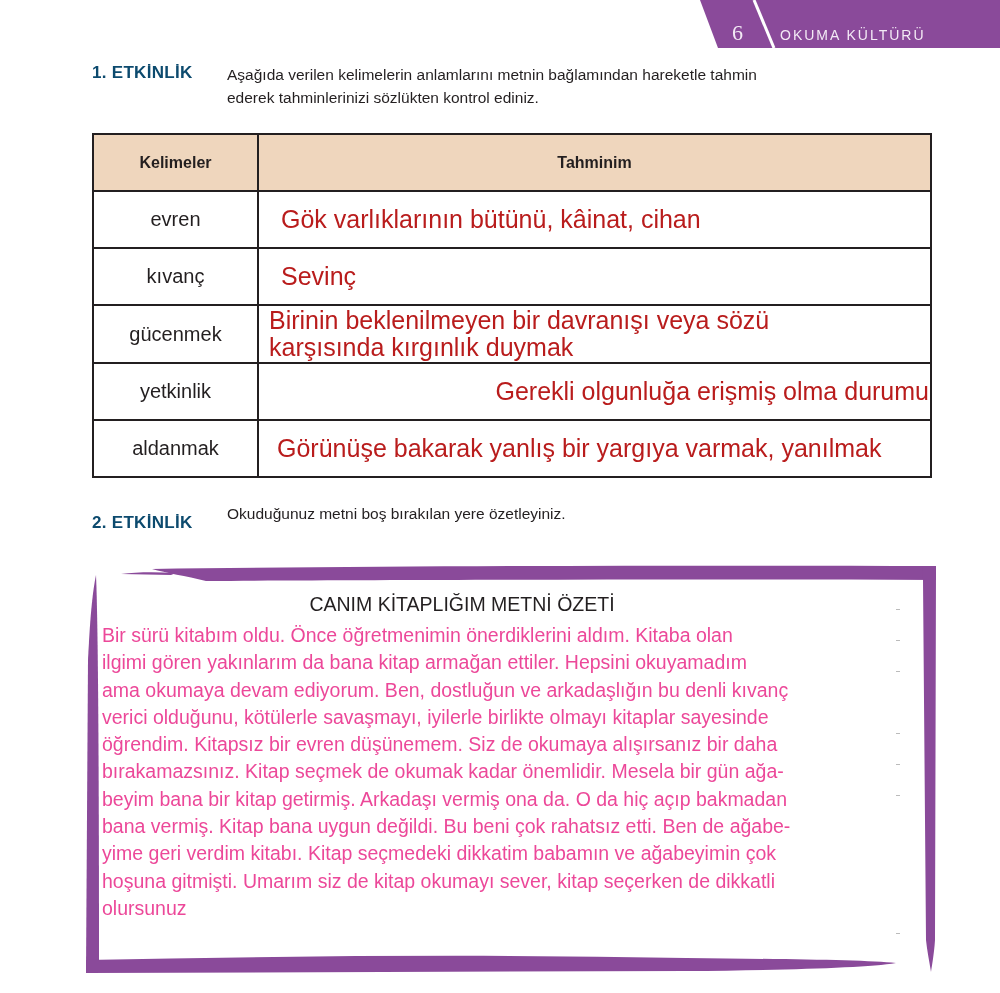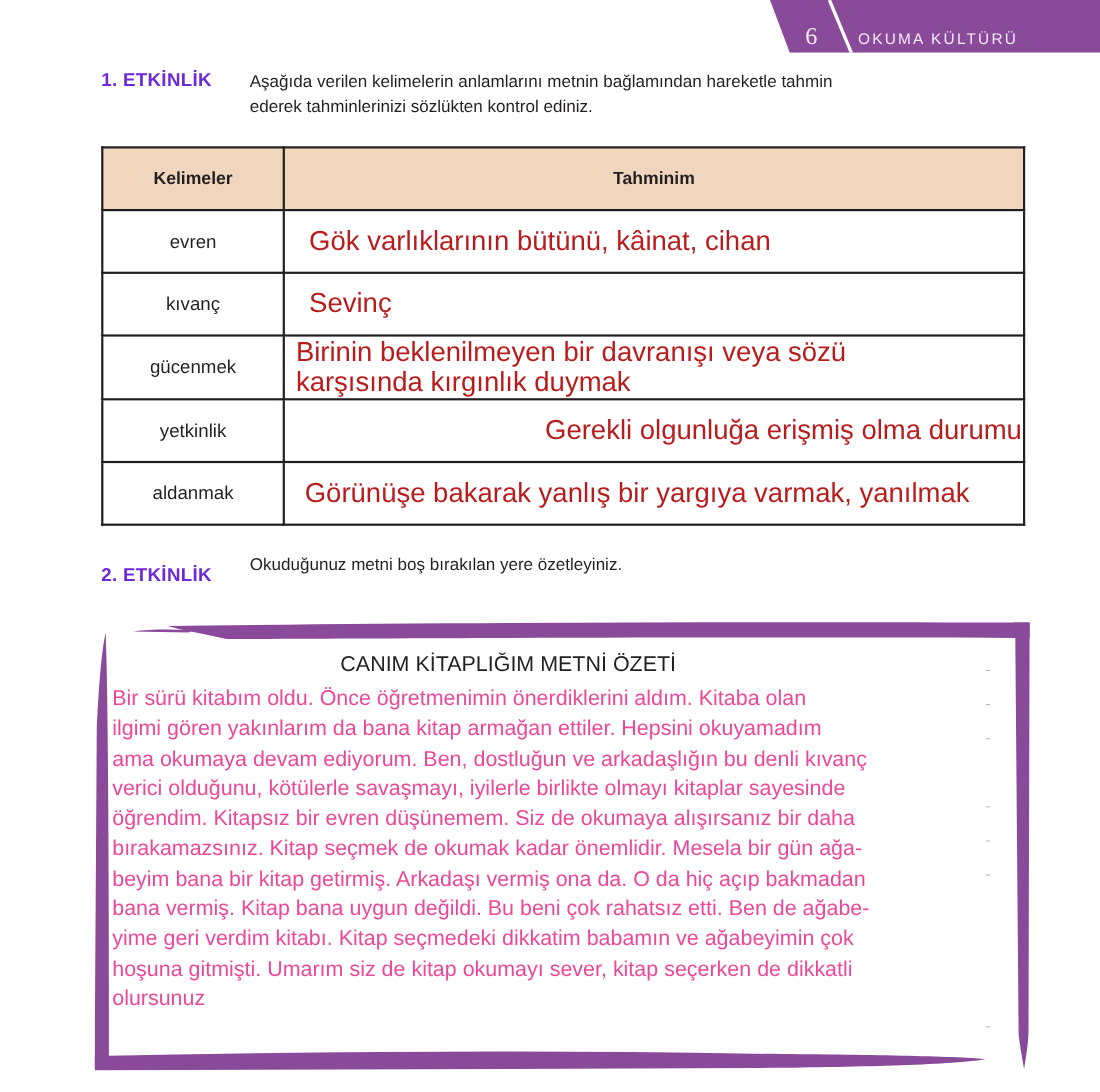--- a/index.html
+++ b/index.html
@@ -2,26 +2,26 @@
 <html><head>
 <meta charset="utf-8">
 <style>
   html, body { margin: 0; padding: 0; }
   body { width: 1000px; height: 993px; background: #ffffff; position: relative; overflow: hidden;
          font-family: "Liberation Sans", "DejaVu Sans", sans-serif; color: #231f20; }
   .header-band { position: absolute; top: 0; right: 0; width: 312px; height: 48px; }
   .header-band svg { position: absolute; top: 0; left: 0; }
   .page-num { position: absolute; left: 44px; top: 20px; font-family: "Liberation Serif", "DejaVu Serif", serif; font-size: 22px; color: #f3eaf5; }
   .section-name { position: absolute; left: 92px; top: 27px; font-size: 14px; letter-spacing: 2px; color: #f3eaf5; }
-  .act-label { position: absolute; font-weight: bold; font-size: 17px; color: #6d28d9; letter-spacing: 0.3px; }
+  .act-label { position: absolute; font-weight: bold; font-size: 17px; color: #0c4a6e; letter-spacing: 0.3px; }
   .act-text { position: absolute; font-size: 15.5px; color: #231f20; line-height: 23px; }
   table.words { position: absolute; left: 92px; top: 133px; width: 840px; border-collapse: collapse; }
   table.words th, table.words td { border: 2px solid #231f20; }
   table.words th { background: #efd6bd; height: 53px; font-size: 16px; font-weight: bold; }
-  table.words td { height: 53px; font-size: 17px; }
+  table.words td { height: 53px; font-size: 20px; }
   table.words td.word { width: 161px; text-align: center; }
   table.words td.guess { color: #b91c1c; font-size: 25px; padding-left: 22px; line-height: 27px; }
   table.words td.guess.tight { padding-left: 10px; }
   .frame { position: absolute; left: 86px; top: 560px; width: 852px; height: 420px; }
   .frame svg { position: absolute; left: 0; top: 0; }
   .summary-title { position: absolute; left: 0; width: 980px; top: 593px; text-align: center; font-size: 19.5px; color: #231f20; }
   .summary-title span { position: relative; left: -28px; }
   .summary-body { position: absolute; left: 102px; top: 622px; width: 830px; color: #ec4899; font-size: 19.5px; line-height: 27.3px; }
   .summary-body div { white-space: nowrap; }
   .tick { position: absolute; left: 896px; width: 4px; height: 1px; background: #bbbbbb; }

